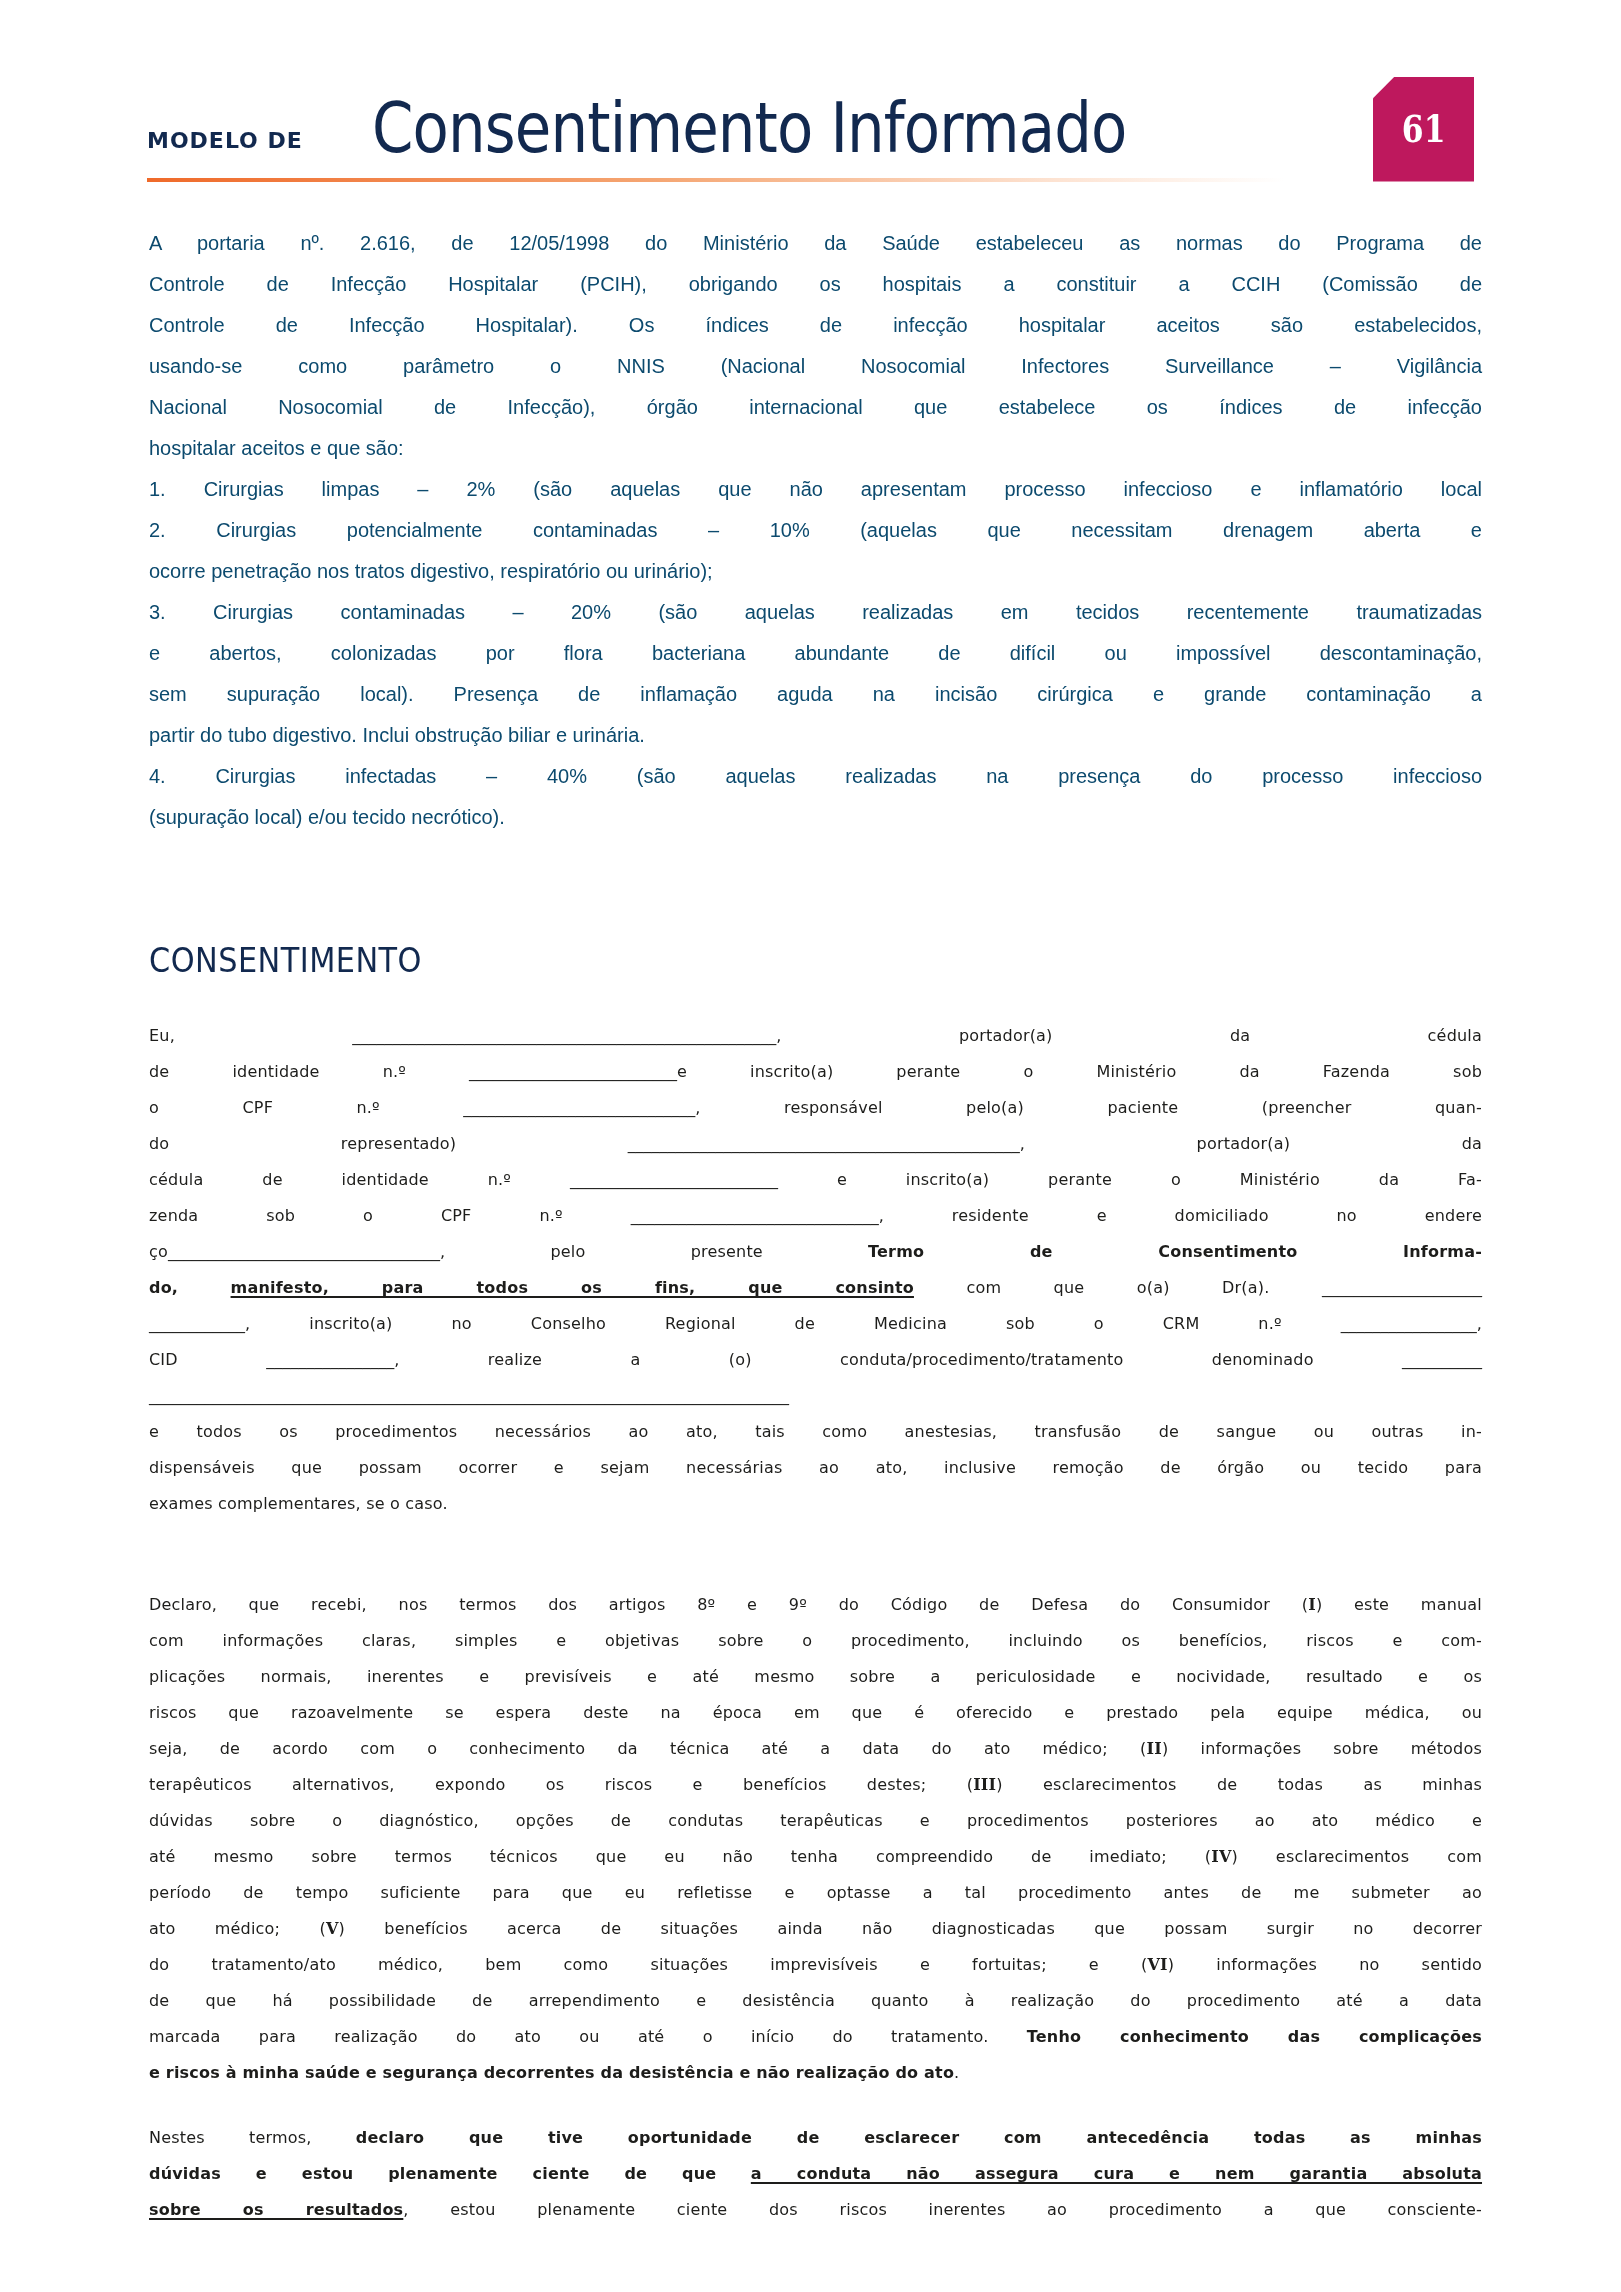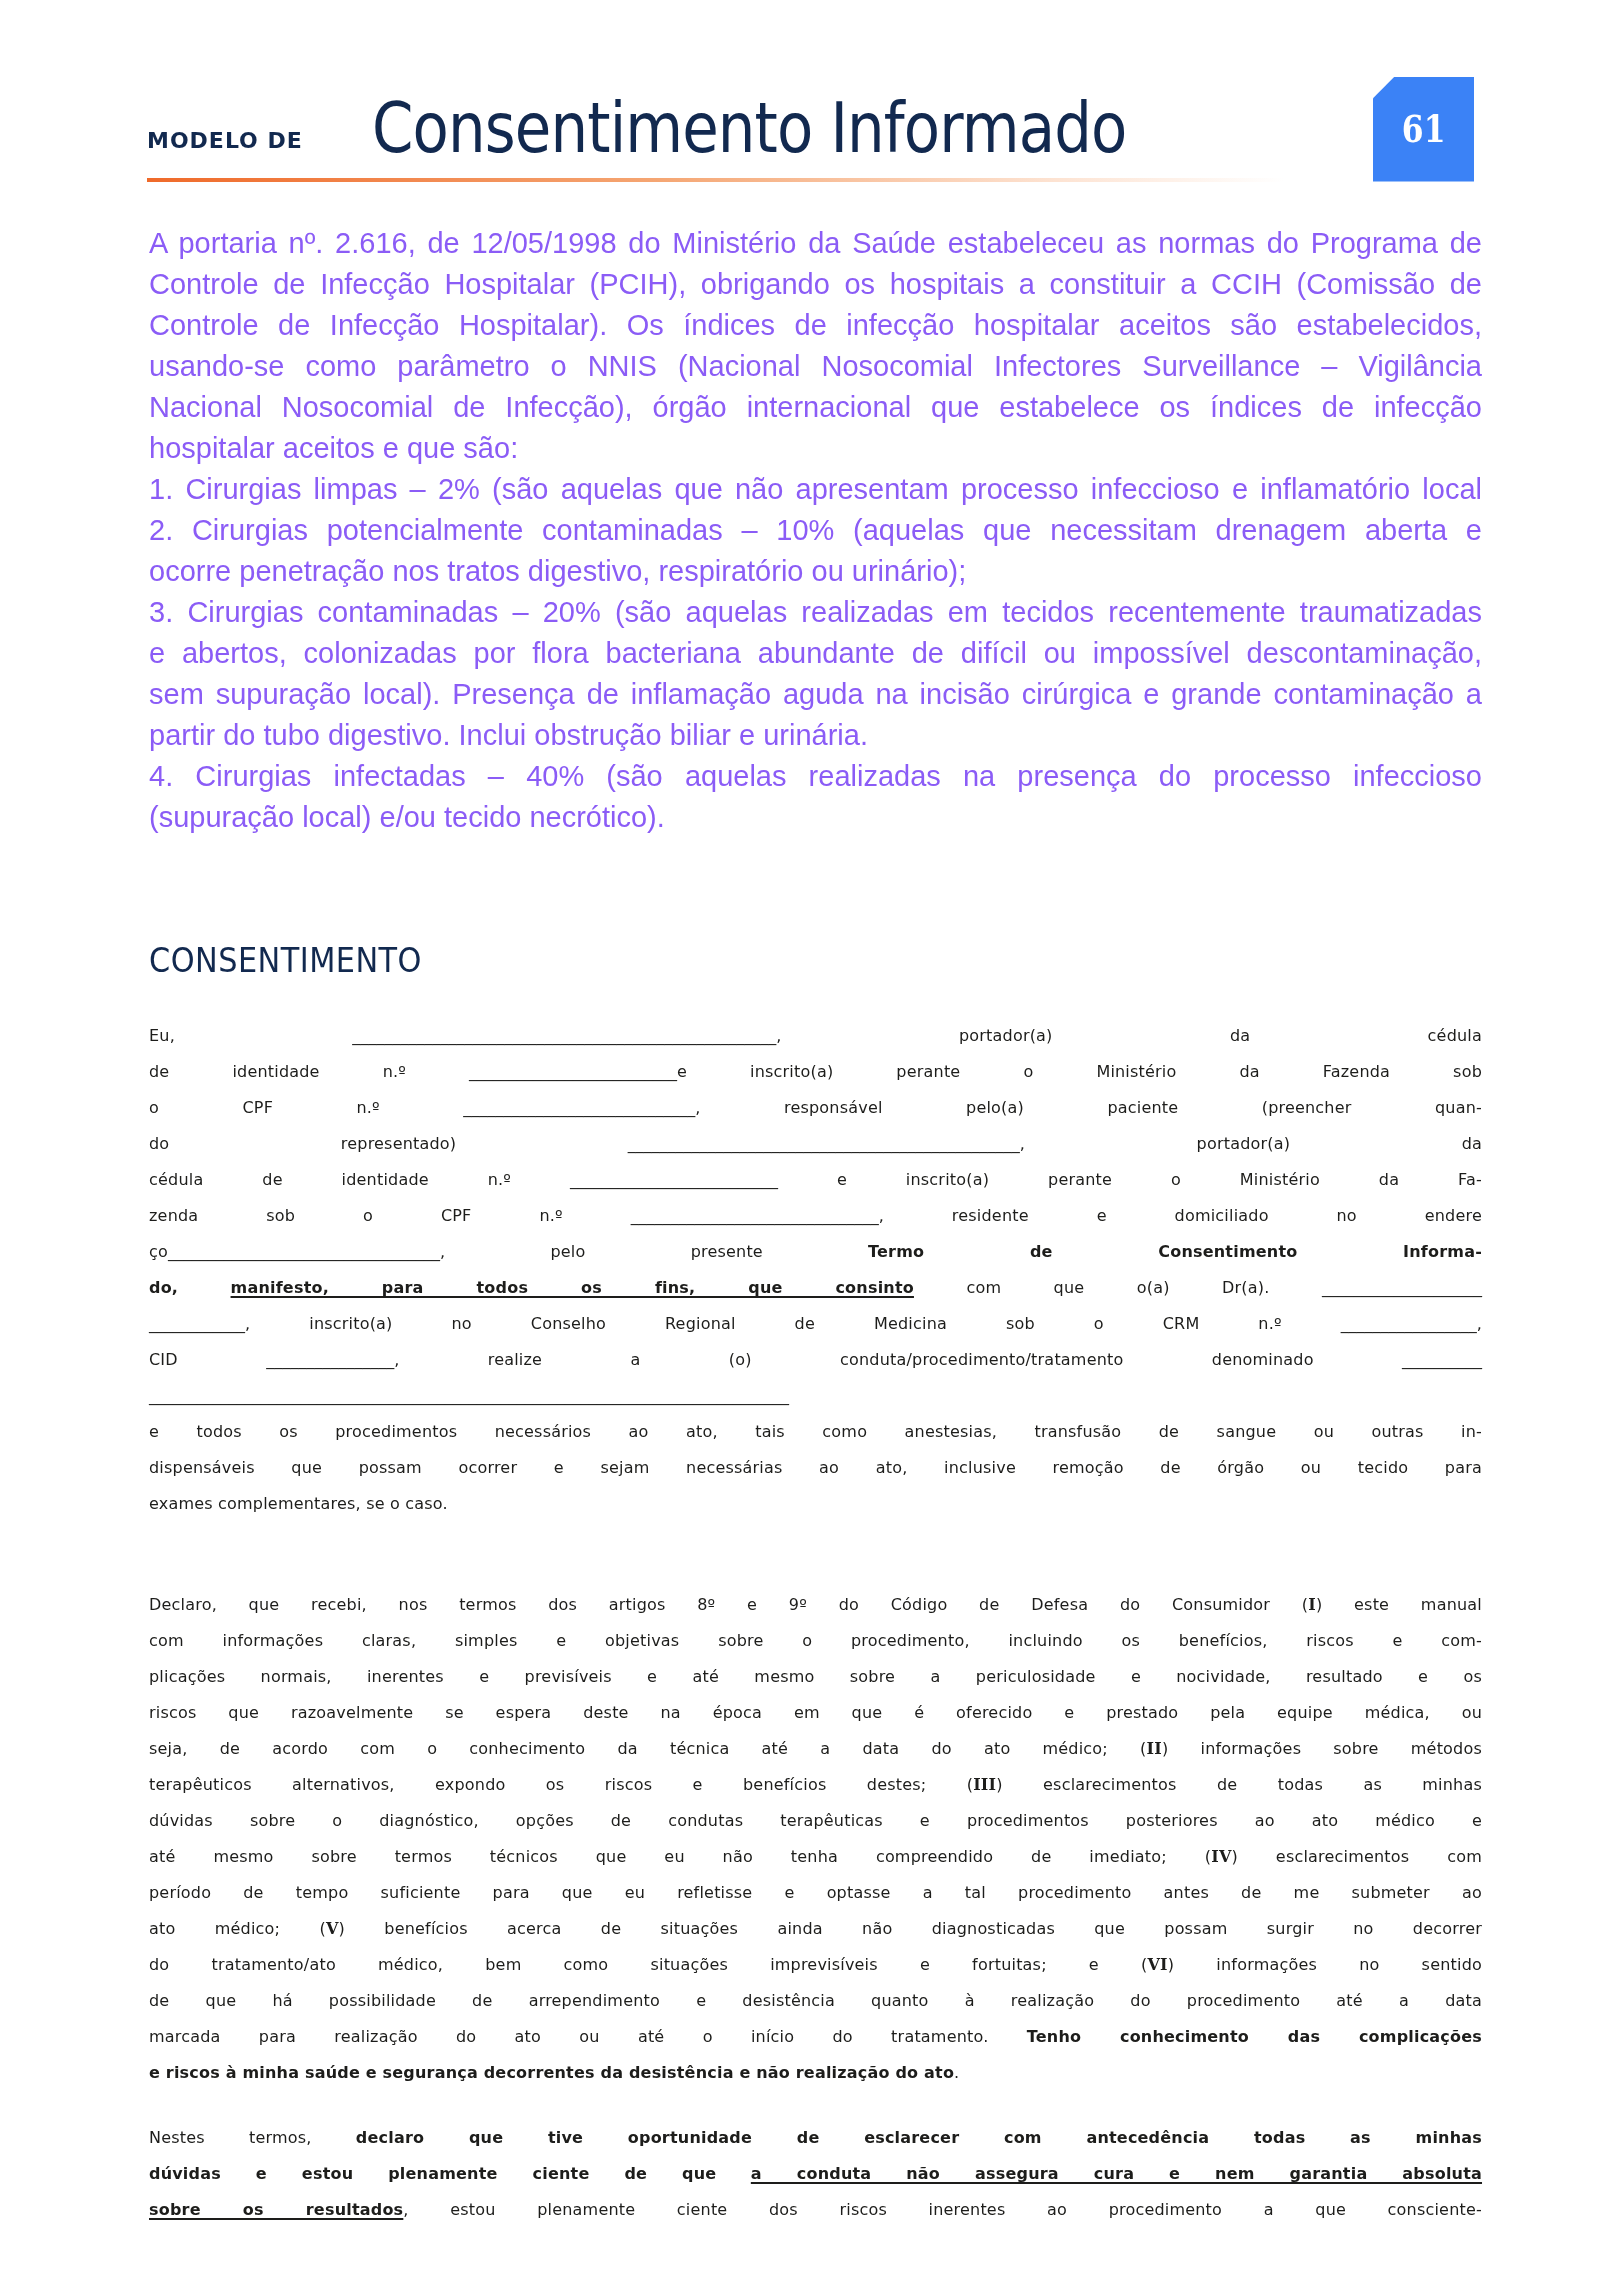--- a/index.html
+++ b/index.html
@@ -17,33 +17,33 @@
       font-family: "DejaVu Sans", sans-serif; font-weight: normal;
       font-size: 69px; letter-spacing: -1px; color: #12294f;
       transform: scaleX(0.86); transform-origin: left top; white-space: nowrap;
     }
     .title-rule {
       position: absolute; left: 0; top: 119px; width: 1137px; height: 3.9px;
       background: linear-gradient(to right, #ef6a2a 0%, #f5a673 45%, #fde3d2 80%, rgba(255,255,255,0) 100%);
     }
     .page-badge {
       position: absolute; left: 1226px; top: 17.6px; width: 101px; height: 105px;
-      background: #3b82f6;
+      background: #be185d;
       clip-path: polygon(21.6px 0, 100% 0, 100% 100%, 0 100%, 0 21.6px);
       display: flex; align-items: center; justify-content: center;
     }
     .page-badge span {
       font-family: "DejaVu Serif", serif; font-weight: bold; font-size: 37px; color: #ffffff;
       transform: scaleX(0.85);
     }
 
     
     .intro {
       position: absolute; left: 149px; top: 223px; width: 1333px;
-      font-family: "Liberation Sans", sans-serif; font-size: 29px; line-height: 41px; color: #8b5cf6;
+      font-family: "Liberation Sans", sans-serif; font-size: 20px; line-height: 41px; color: #0c4a6e;
     }
     .line { display: block; white-space: nowrap; text-align: justify; text-align-last: justify; }
     .line.last { text-align-last: left; }
 
     
     .section-heading {
       position: absolute; left: 149px; top: 941px;
       font-family: "DejaVu Sans", sans-serif; font-size: 33px; color: #12294f;
       transform: scaleX(0.92); transform-origin: left top; letter-spacing: 0.5px;
     }

